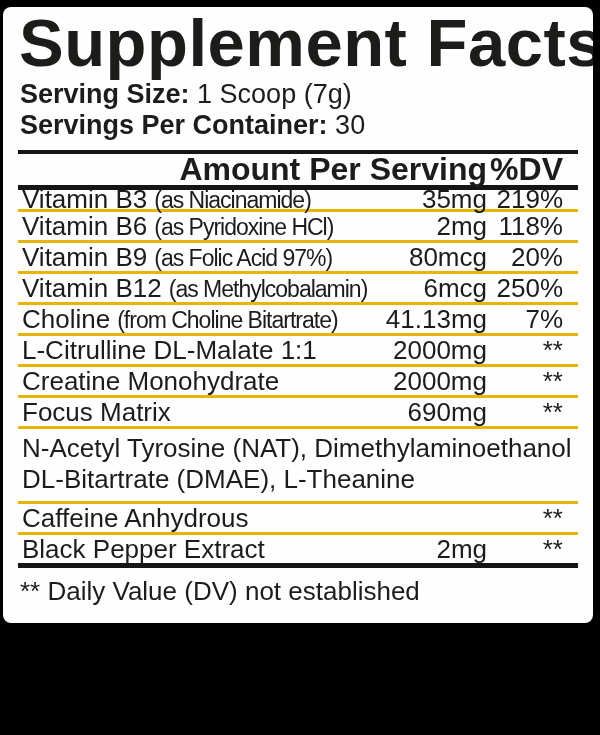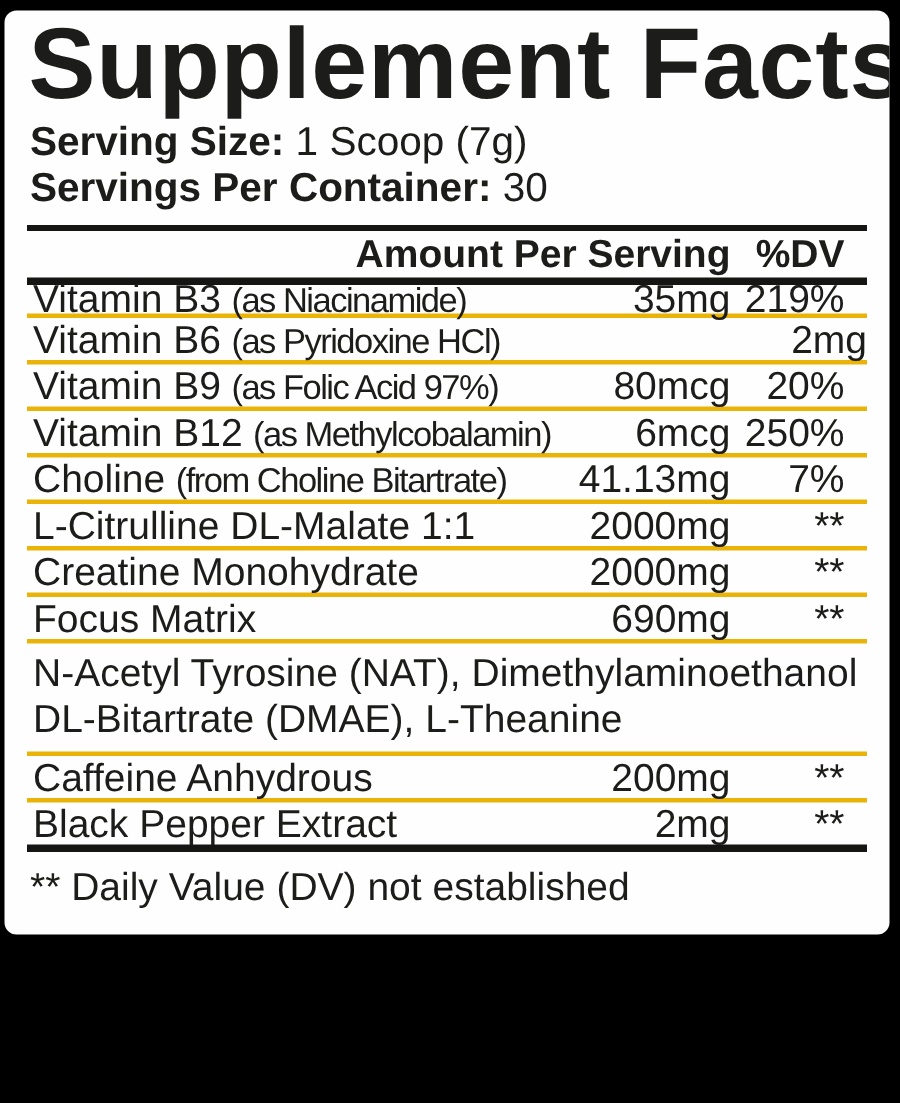--- a/index.html
+++ b/index.html
@@ -39,21 +39,21 @@
     height: 4px;
   }
   .bar.top-bar { margin-top: 9px; }
   .bar.thick { height: 5px; }
   .hdr-row {
     display: flex;
     align-items: center;
     margin: 0 15px;
     height: 31px;
     font-weight: 700;
-    font-size: 26px;
+    font-size: 32px;
   }
   .c-name { flex: 1; padding-left: 4px; white-space: nowrap; }
   .c-amt  { text-align: right; white-space: nowrap; }
   .c-dv   { width: 91px; text-align: right; padding-right: 15px; white-space: nowrap; }
   .table { margin: 0 15px; }
   .table > * + * { border-top: 3px solid #eab308; }
   .row {
     display: flex;
     align-items: center;
     height: 19px;
@@ -111,20 +111,21 @@
     </span>
     <span class="c-amt">35mg</span>
     <span class="c-dv">219%</span>
   </div>
 
   <div class="row">
     <span class="c-name">
       <span class="n">Vitamin B6</span><span class="paren">(as Pyridoxine HCl)</span>
     </span>
     <span class="c-amt">2mg</span>
+    <span class="c-dv">118%</span>
   </div>
 
   <div class="row">
     <span class="c-name">
       <span class="n">Vitamin B9</span><span class="paren">(as Folic Acid 97%)</span>
     </span>
     <span class="c-amt">80mcg</span>
     <span class="c-dv">20%</span>
   </div>
 
@@ -168,21 +169,20 @@
     <span class="c-dv">**</span>
   </div>
 <div class="row-span">
         <div>N-Acetyl Tyrosine (NAT), Dimethylaminoethanol</div>
         <div>DL-Bitartrate (DMAE), L-Theanine</div>
       </div>
   <div class="row">
     <span class="c-name">
       <span class="n">Caffeine Anhydrous</span>
     </span>
-    <span class="c-amt">200mg</span>
     <span class="c-dv">**</span>
   </div>
 
   <div class="row">
     <span class="c-name">
       <span class="n">Black Pepper Extract</span>
     </span>
     <span class="c-amt">2mg</span>
     <span class="c-dv">**</span>
   </div>

